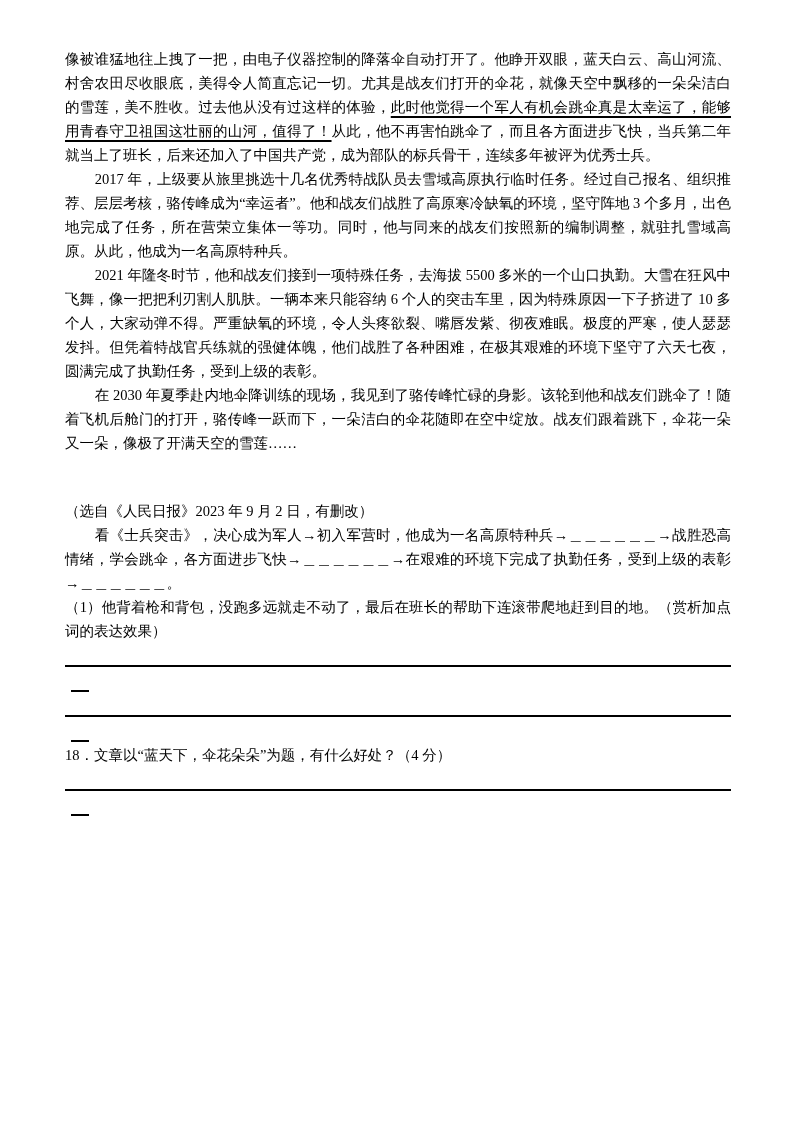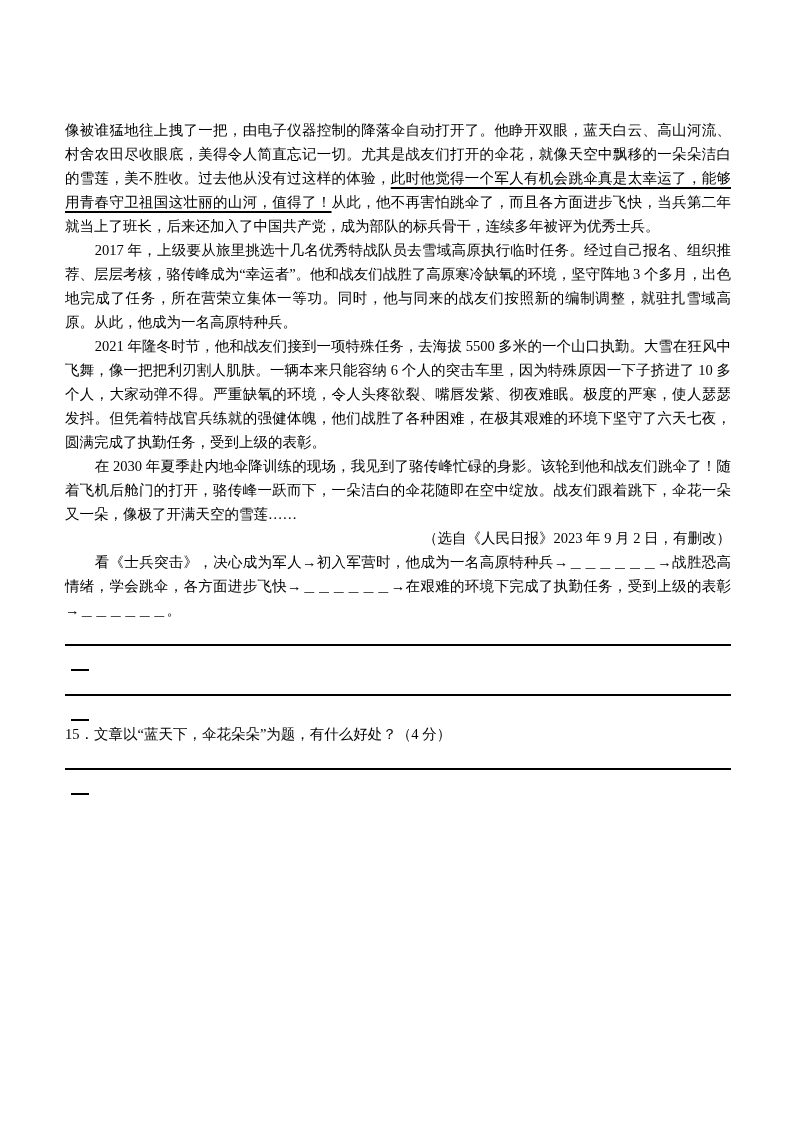--- a/index.html
+++ b/index.html
@@ -11,42 +11,42 @@
     width: 794px;
     height: 1123px;
     overflow: hidden;
     color: #000000;
     font-family: "Liberation Serif", "DejaVu Serif", serif;
   }
   .page {
     box-sizing: border-box;
     width: 794px;
     height: 1123px;
-    padding: 118px 63px 30px 65px;
+    padding: 47px 63px 30px 65px;
     background: #ffffff;
   }
   .content {
     font-size: 14.5px;
     line-height: 24px;
     text-align: justify;
   }
   p {
     margin: 0;
     padding: 0;
   }
   .indent {
     text-indent: 2.05em;
   }
   .u-line {
     text-decoration: underline;
     text-underline-offset: 4px;
     text-decoration-thickness: 1.5px;
   }
   .source-line {
-    text-align: right;
+    margin-top: 44px;
   }
   .ans-line-full {
     height: 22px;
     border-bottom: 2px solid #000000;
     margin-bottom: 1px;
   }
   .ans-line-short {
     width: 18px;
     height: 22px;
     border-bottom: 2px solid #000000;
@@ -66,26 +66,27 @@
       <p class="indent">2021 年隆冬时节，他和战友们接到一项特殊任务，去海拔 5500 多米的一个山口执勤。大雪在狂风中飞舞，像一把把利刃割人肌肤。一辆本来只能容纳 6 个人的突击车里，因为特殊原因一下子挤进了 10 多个人，大家动弹不得。严重缺氧的环境，令人头疼欲裂、嘴唇发紫、彻夜难眠。极度的严寒，使人瑟瑟发抖。但凭着特战官兵练就的强健体魄，他们战胜了各种困难，在极其艰难的环境下坚守了六天七夜，圆满完成了执勤任务，受到上级的表彰。</p>
       <p class="indent">在 2030 年夏季赴内地伞降训练的现场，我见到了骆传峰忙碌的身影。该轮到他和战友们跳伞了！随着飞机后舱门的打开，骆传峰一跃而下，一朵洁白的伞花随即在空中绽放。战友们跟着跳下，伞花一朵又一朵，像极了开满天空的雪莲……</p>
       <p class="source-line">（选自《人民日报》2023 年 9 月 2 日，有删改）</p>
     </div>
 
     <div>
       <p class="indent">看《士兵突击》，决心成为军人→初入军营时，他成为一名高原特种兵→＿＿＿＿＿＿→战胜恐高情绪，学会跳伞，各方面进步飞快→＿＿＿＿＿＿→在艰难的环境下完成了执勤任务，受到上级的表彰→＿＿＿＿＿＿。</p>
     </div>
 
     <div>
+      <p>（1）他背着枪和背包，没跑多远就走不动了，最后在班长的帮助下连滚带爬地赶到目的地。（赏析加点词的表达效果）</p>
       <div class="ans-line-full"></div>
       <div class="ans-line-short"></div>
       <div class="ans-line-full"></div>
       <div class="ans-line-short"></div>
     </div>
 
     <div>
-      <p>15．文章以“蓝天下，伞花朵朵”为题，有什么好处？（4 分）</p>
+      <p>18．文章以“蓝天下，伞花朵朵”为题，有什么好处？（4 分）</p>
       <div class="ans-line-full"></div>
       <div class="ans-line-short"></div>
     </div>
 
   </div>
 </div>
 
 </body></html>

